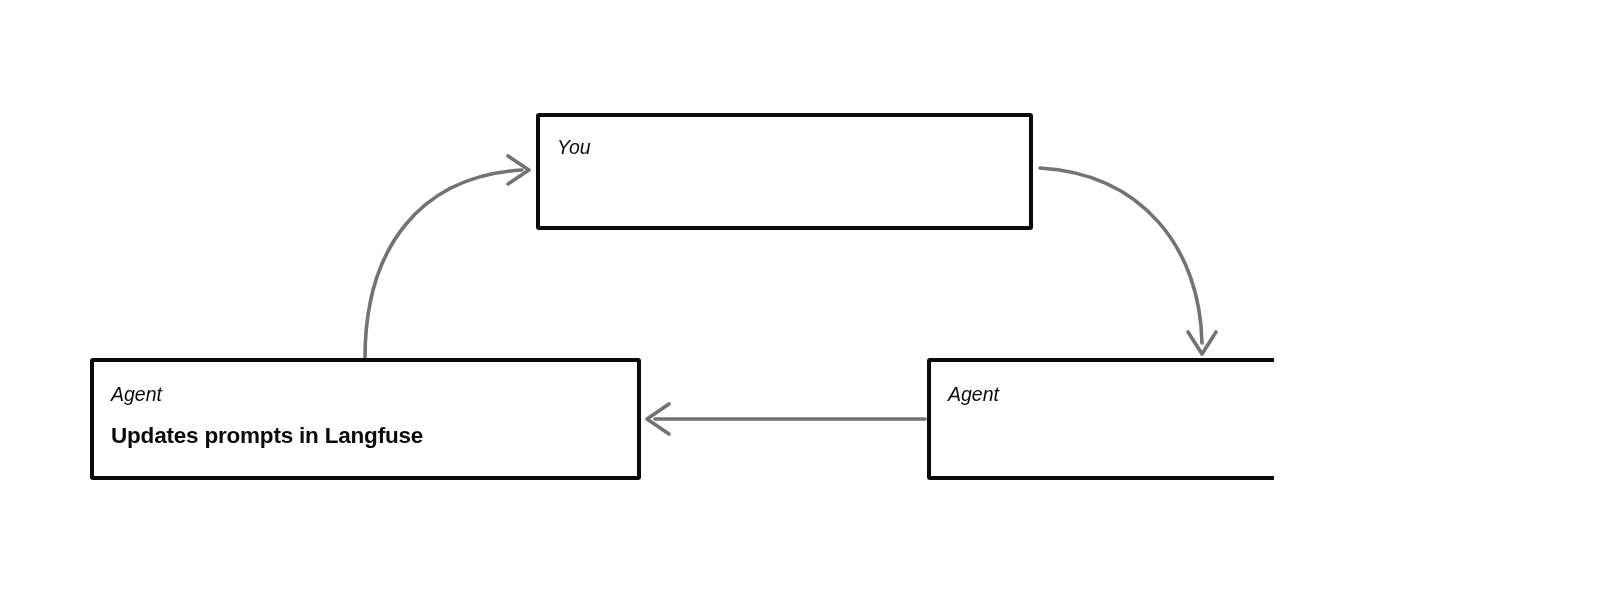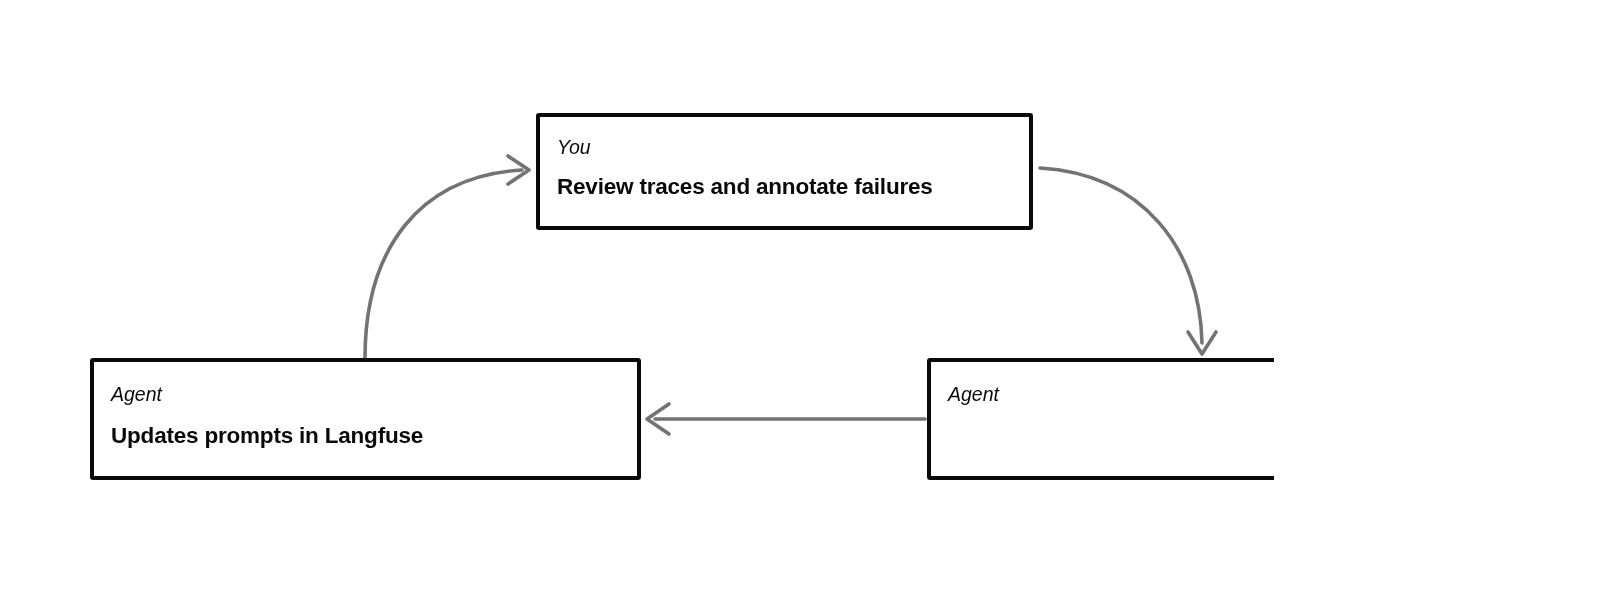--- a/index.html
+++ b/index.html
@@ -100,21 +100,20 @@
     </g>
 
     <g>
       <path d="M 925 419 L 655 419" fill="none" stroke="#737373" stroke-width="3.6" stroke-linecap="round" stroke-linejoin="round"></path>
       <path d="M 669 404 L 647 419 L 669 434" fill="none" stroke="#737373" stroke-width="3.6" stroke-linecap="round" stroke-linejoin="round"></path>
     </g>
   </svg>
 
   <div class="node" id="node-you">
     <div class="node-role">You</div>
-    <div class="node-title">Review traces and annotate failures</div>
   </div>
 
   <div class="node" id="node-updates">
     <div class="node-role">Agent</div>
     <div class="node-title">Updates prompts in Langfuse</div>
   </div>
 
   <div class="node" id="node-fetches">
     <div class="node-role">Agent</div>
   </div>

